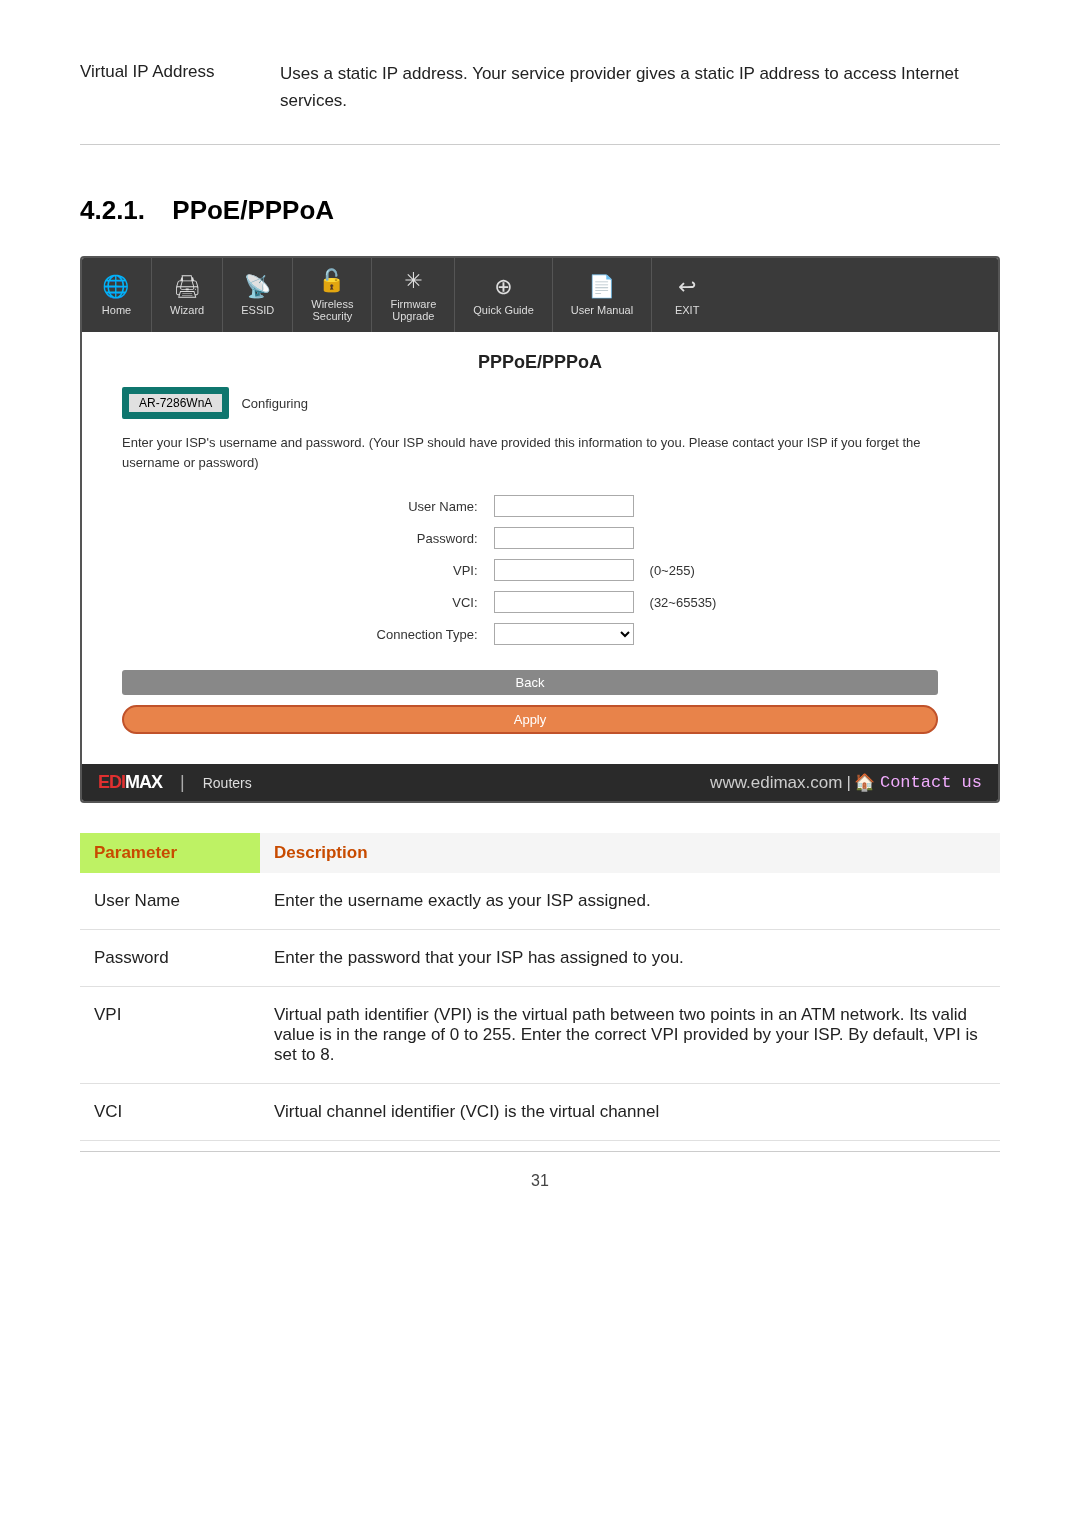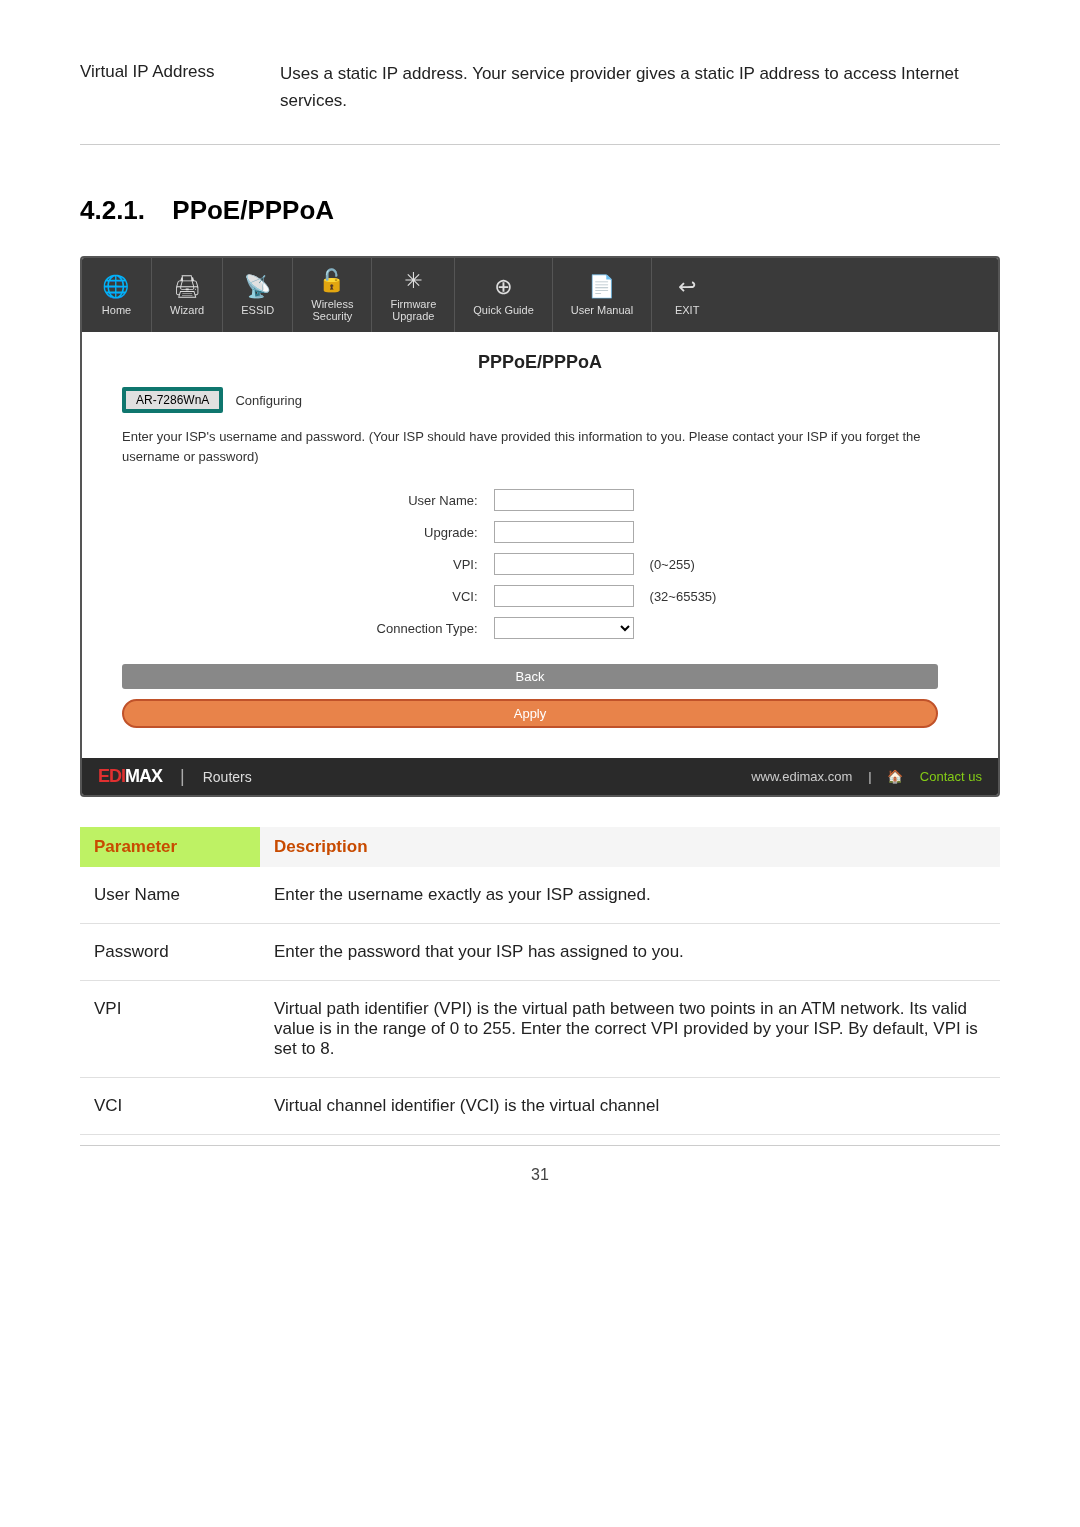--- a/index.html
+++ b/index.html
@@ -98,21 +98,21 @@
     }
 
     .breadcrumb-row {
       display: flex;
       align-items: center;
       gap: 12px;
       margin-bottom: 14px;
     }
     .breadcrumb-device {
       background: #e0e0e0;
-      border: 4px solid #0f766e;
+      border: 7px solid #0f766e;
       padding: 2px 10px;
       font-size: 12px;
       border-radius: 2px;
     }
     .breadcrumb-page {
       font-size: 13px;
       color: #333;
     }
 
     .router-info-text {
@@ -214,23 +214,23 @@
       font-size: 18px;
       margin: 0 8px;
     }
     .footer-routers {
       color: #ddd;
       font-size: 14px;
     }
     .footer-right {
       display: flex;
       align-items: center;
-      gap: 16px;
+      gap: 4px;
       color: #ccc;
-      font-size: 13px;
+      font-size: 17px;
     }
 
     
     .param-table {
       width: 100%;
       border-collapse: collapse;
       margin-top: 30px;
     }
     .param-table thead tr th {
       padding: 10px 14px;
@@ -335,21 +335,21 @@
       <div class="router-info-text">Enter your ISP's username and password. (Your ISP should have provided this information to you. Please contact your ISP if you forget the username or password)</div>
 
       <table class="form-table">
         <tbody>
             <tr>
           <td class="label-cell">User Name:</td>
           <td><input type="text" style=""></td>
           <td class="form-hint"></td>
         </tr>
         <tr>
-          <td class="label-cell">Upgrade:</td>
+          <td class="label-cell">Password:</td>
           <td><input type="text" style=""></td>
           <td class="form-hint"></td>
         </tr>
         <tr>
           <td class="label-cell">VPI:</td>
           <td><input type="text" style=""></td>
           <td class="form-hint">(0~255)</td>
         </tr>
         <tr>
           <td class="label-cell">VCI:</td>
@@ -379,21 +379,21 @@
         <div class="edimax-logo">
           <span class="e-red">EDI</span><span>MAX</span>
         </div>
         <span class="footer-divider">|</span>
         <span class="footer-routers">Routers</span>
       </div>
       <div class="footer-right">
         <span>www.edimax.com</span>
         <span>|</span>
         <span>🏠</span>
-        <span style="cursor:pointer;color:#84cc16;">Contact us</span>
+        <span style="cursor:pointer;color:#f0abfc;font-family:Liberation Mono, monospace;">Contact us</span>
       </div>
     </div>
   </div>
 
   <table class="param-table">
     <thead>
       <tr>
         <th>Parameter</th>
         <th>Description</th>
       </tr>

